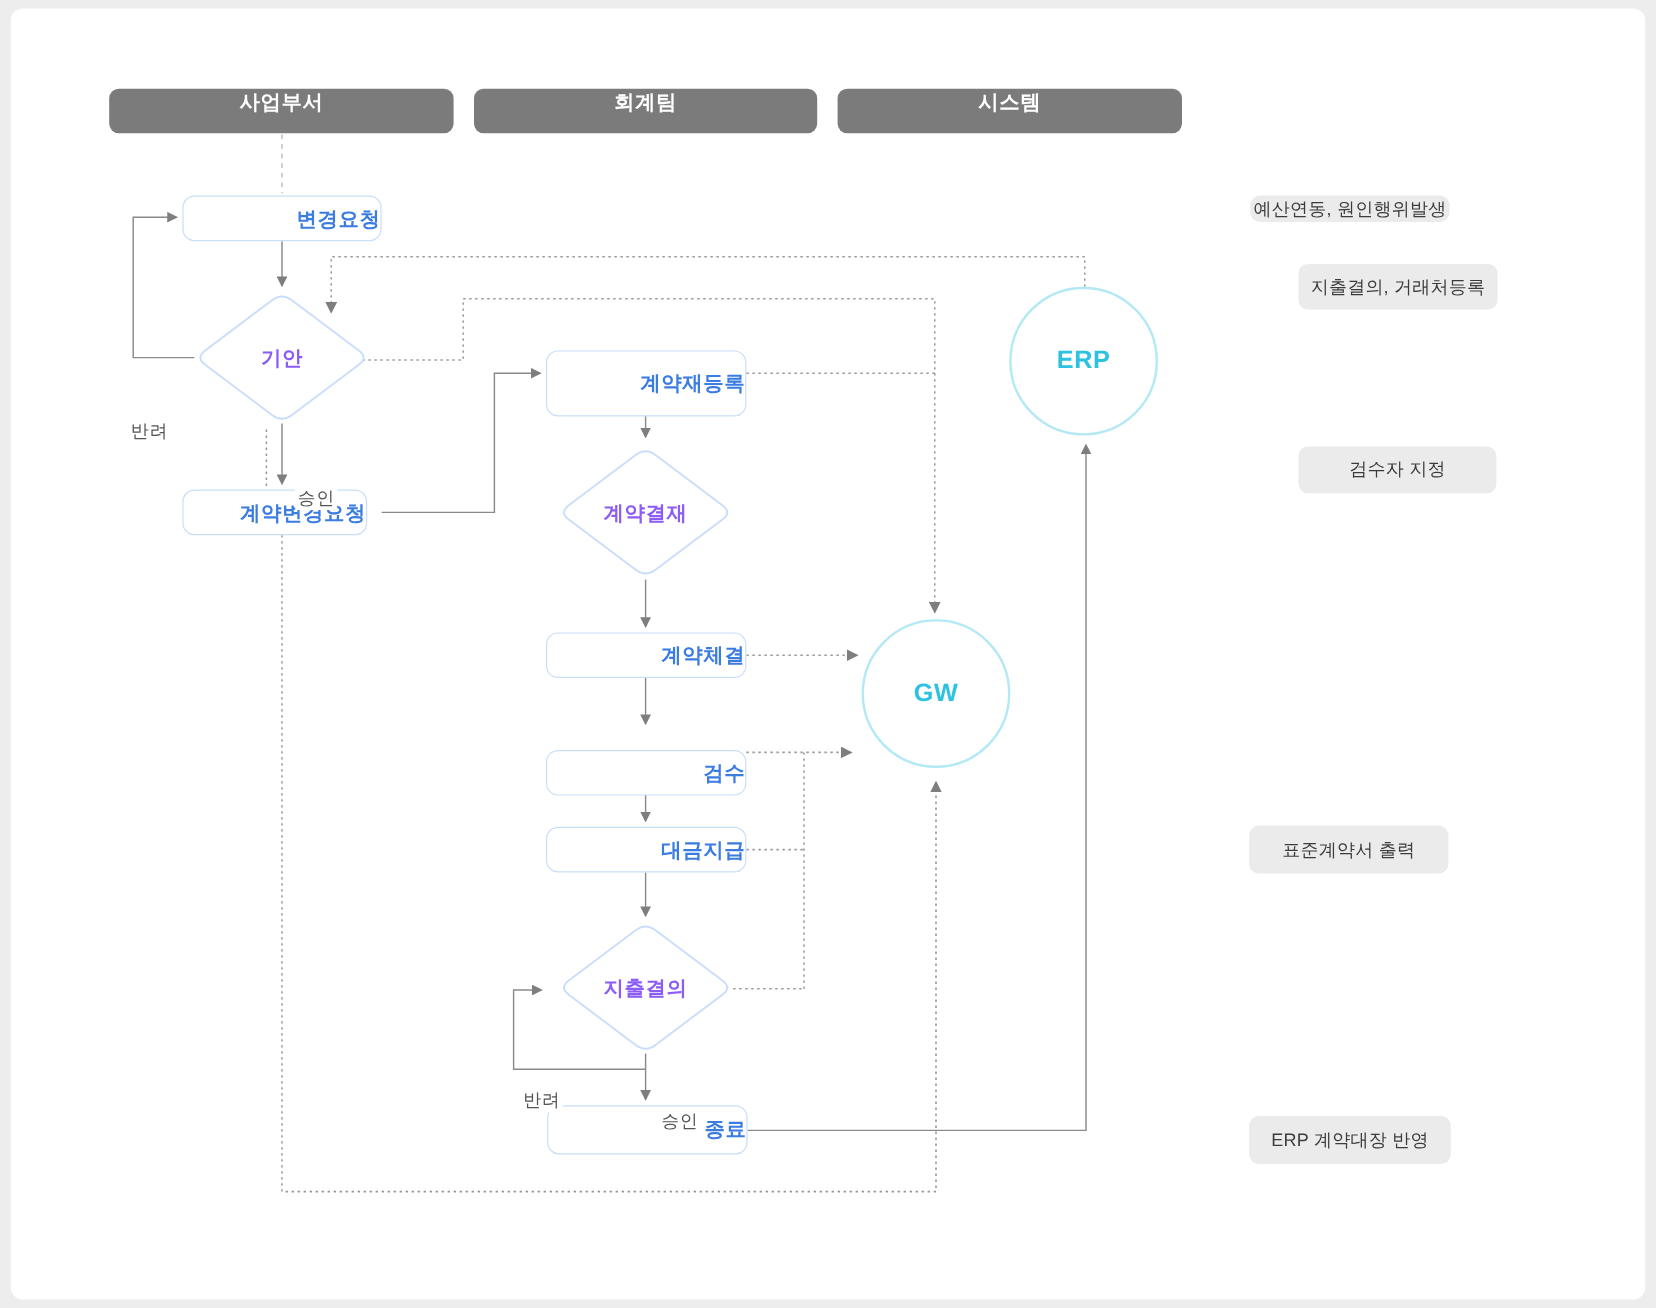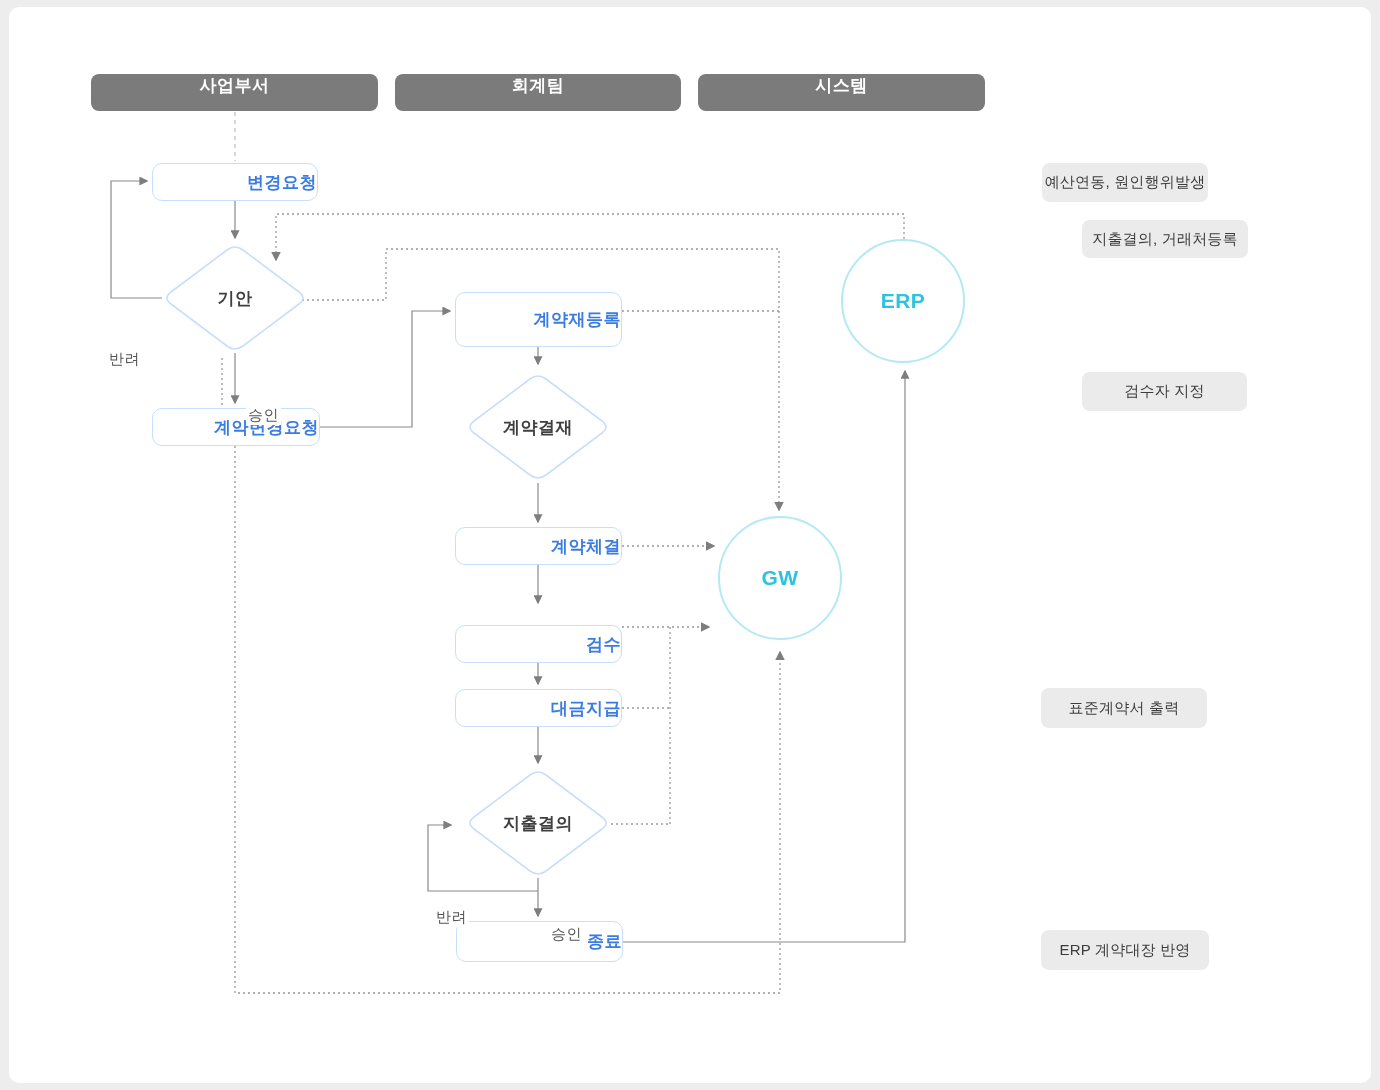--- a/index.html
+++ b/index.html
@@ -25,21 +25,21 @@
   }
   .flow-box{
     background:#ffffff;border:1.5px solid #c9defa;border-radius:10px;
     color:#3b7ce2;font-size:17px;font-weight:bold;letter-spacing:0.5px;
     display:flex;align-items:center;justify-content:flex-end;
   }
   .diamond{display:flex;align-items:center;justify-content:center;}
   .diamond svg{position:absolute;left:0;top:0;}
   .diamond .dshape{fill:#ffffff;stroke:#c9defa;stroke-width:1.6;}
   .diamond .dlabel{
-    position:relative;color:#404040;font-size:17px;font-weight:bold;letter-spacing:0.5px;
+    position:relative;color:#8b5cf6;font-size:17px;font-weight:bold;letter-spacing:0.5px;
   }
   .syscircle{
     background:#ffffff;border:2px solid #b3e9f5;border-radius:50%;
     color:#2cc2e0;font-size:21px;font-weight:bold;letter-spacing:0.5px;
     display:flex;align-items:center;justify-content:center;
   }
   .note{
     background:#ebebeb;border-radius:8px;color:#3c3c3c;font-size:15px;
     display:flex;align-items:center;justify-content:center;letter-spacing:0.2px;
   }
@@ -107,21 +107,21 @@
       <span>변경요청</span>
     </div>
 
   <div class="node diamond" style="left:160px;top:242px;width:150px;height:112px;">
     <svg width="150" height="112" viewBox="0 0 150 112">
       <path class="dshape" d="M67,8 Q75,2 83,8 L139,50 Q147,56 139,62 L83,104 Q75,110 67,104 L11,62 Q3,56 11,50 Z"></path>
     </svg>
     <span class="dlabel">기안</span>
   </div>
 
-  <div class="node flow-box" style="left:152px;top:408px;width:168px;height:38px;">
+  <div class="node flow-box" style="left:152px;top:408px;width:154px;height:38px;">
       <span>계약변경요청</span>
     </div>
 
   <div class="node flow-box" style="left:455px;top:292px;width:167px;height:55px;padding-left:16px;">
       <span>계약재등록</span>
     </div>
 
   <div class="node diamond" style="left:463px;top:371px;width:150px;height:112px;">
     <svg width="150" height="112" viewBox="0 0 150 112">
       <path class="dshape" d="M67,8 Q75,2 83,8 L139,50 Q147,56 139,62 L83,104 Q75,110 67,104 L11,62 Q3,56 11,50 Z"></path>
@@ -158,21 +158,21 @@
 
   <div class="node syscircle" style="left:718px;top:516px;width:124px;height:124px;">
       <span>GW</span>
     </div>
 
   <span class="edge-label" style="left:107px;top:306px;">반려</span>
   <span class="edge-label" style="left:246px;top:362px;">승인</span>
   <span class="edge-label" style="left:434px;top:864px;">반려</span>
   <span class="edge-label" style="left:549px;top:881px;">승인</span>
 
-  <div class="node note" style="left:1042px;top:163px;width:166px;height:39px;">
+  <div class="node note" style="left:1042px;top:163px;width:166px;height:22px;">
       <span>예산연동, 원인행위발생</span>
     </div>
   <div class="node note" style="left:1082px;top:220px;width:166px;height:38px;">
       <span>지출결의, 거래처등록</span>
     </div>
   <div class="node note" style="left:1082px;top:372px;width:165px;height:39px;">
       <span>검수자 지정</span>
     </div>
   <div class="node note" style="left:1041px;top:688px;width:166px;height:40px;">
       <span>표준계약서 출력</span>

